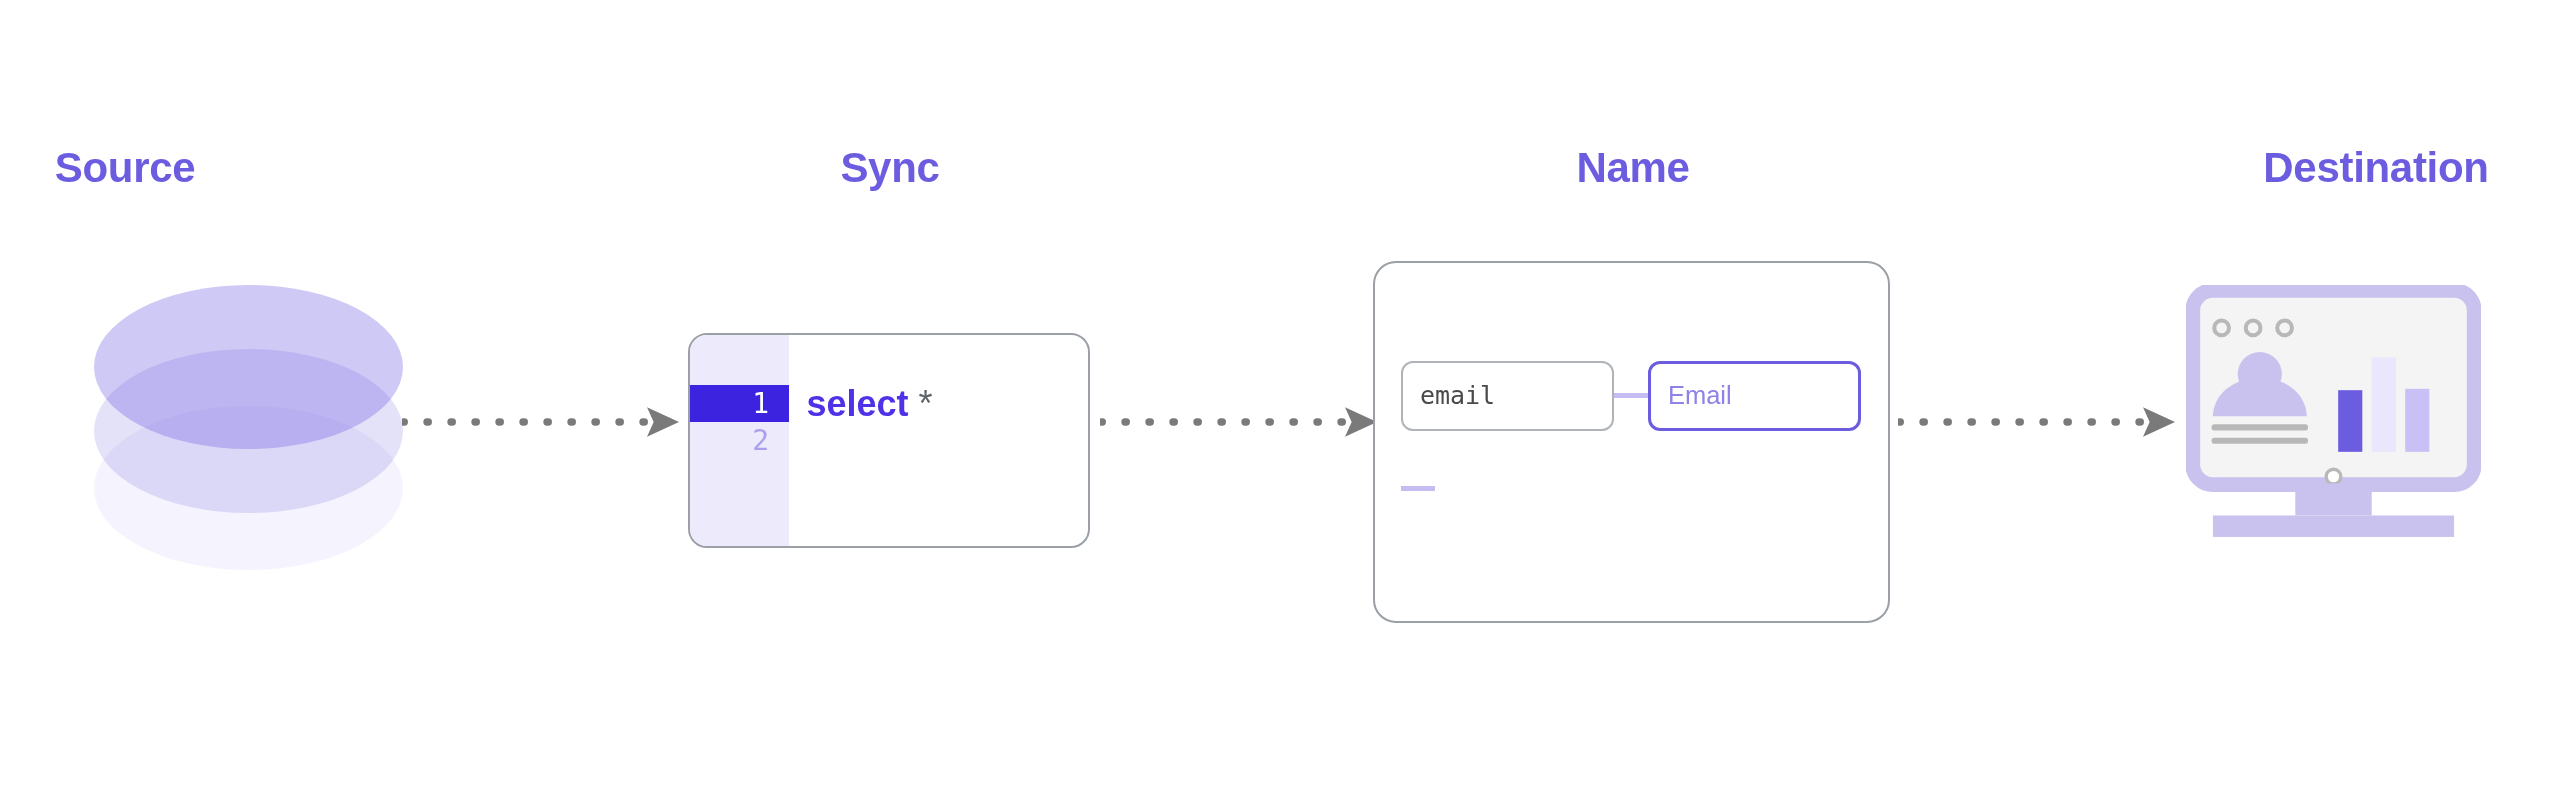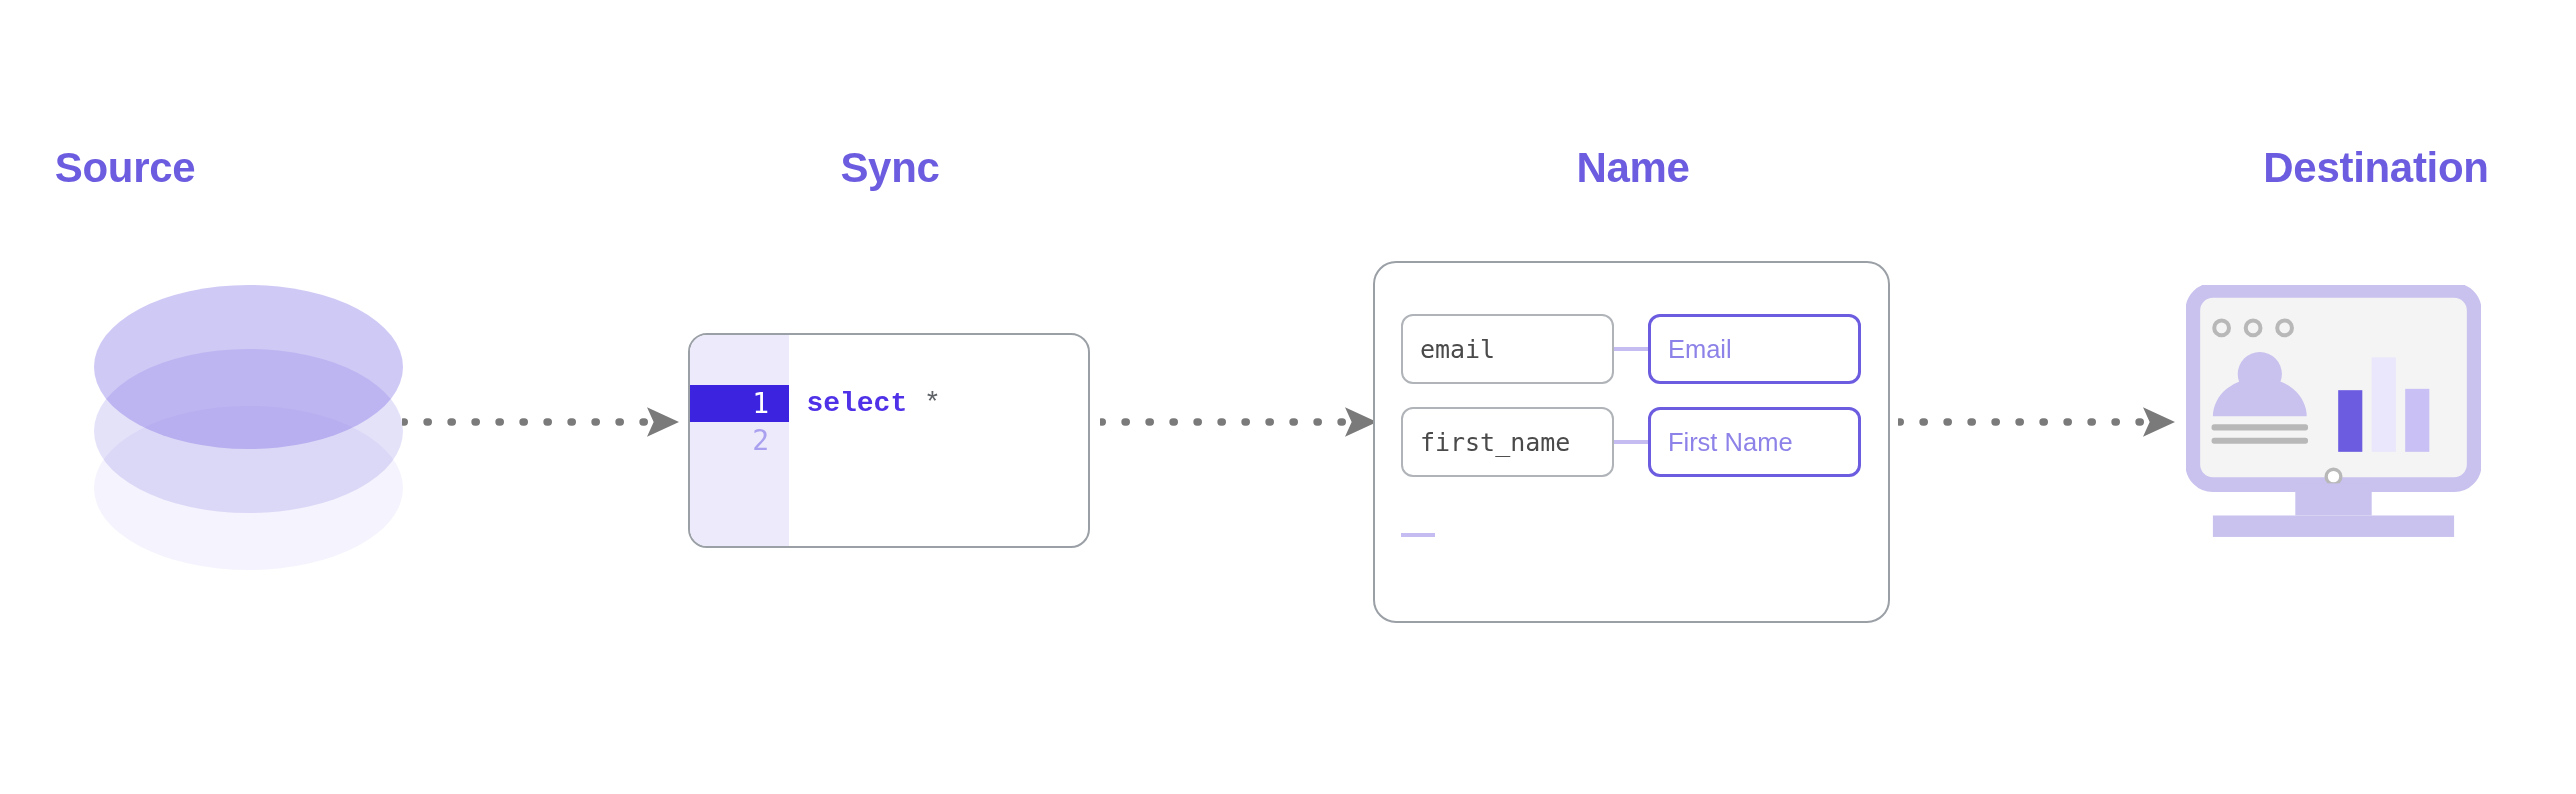--- a/index.html
+++ b/index.html
@@ -95,22 +95,22 @@
   }
   #code-body {
     flex: 1;
     padding-top: 50px;
     padding-left: 17.4px;
     box-sizing: border-box;
   }
   .code-line {
     height: 37px;
     line-height: 37px;
-    font-family: Liberation Mono, monospace;
-    font-size: 28px;
+    font-family: Liberation Sans, sans-serif;
+    font-size: 36px;
     white-space: pre;
     color: #5f6368;
   }
   .kw { color: #4F32E8; font-weight: 700; }
   .op { color: #5f6368; }
 
   
   #sync-panel {
     position: absolute;
     left: 1373px;
@@ -223,25 +223,20 @@
   </svg>
 
   <div id="sync-panel">
 
     <div class="map-row">
       <div class="src-field">email</div>
       <div class="map-connector"></div>
       <div class="dst-field">Email</div>
     </div>
 
-    <div class="map-row">
-      <div class="src-field">first_name</div>
-      <div class="map-connector"></div>
-      <div class="dst-field">First Name</div>
-    </div>
 
     <div class="map-row">
       <div class="map-connector"></div>
     </div>
 
   </div>
 
   <svg class="arrow-svg" style="left:1898px; top:402px;" width="282" height="40" viewBox="0 0 420 60">
     <line x1="0" y1="30" x2="366" y2="30" stroke="#7a7a7a" stroke-width="11" stroke-linecap="round" stroke-dasharray="2 34"></line>
     <polygon points="366,8 414,30 366,52 376,30" fill="#7a7a7a"></polygon>

